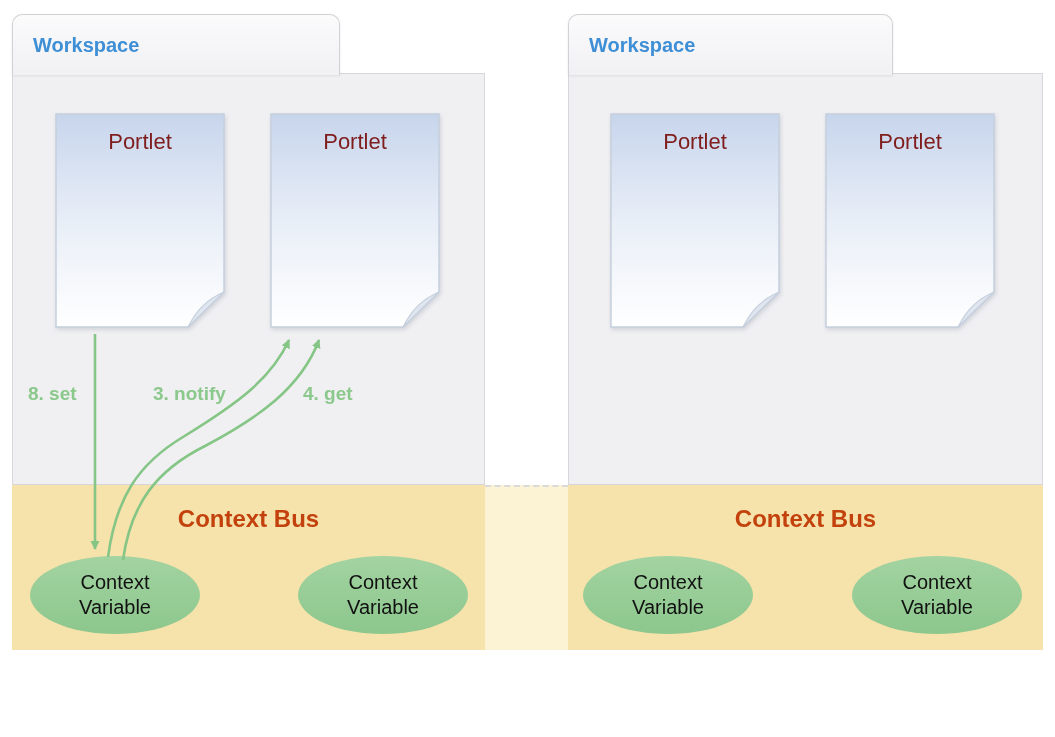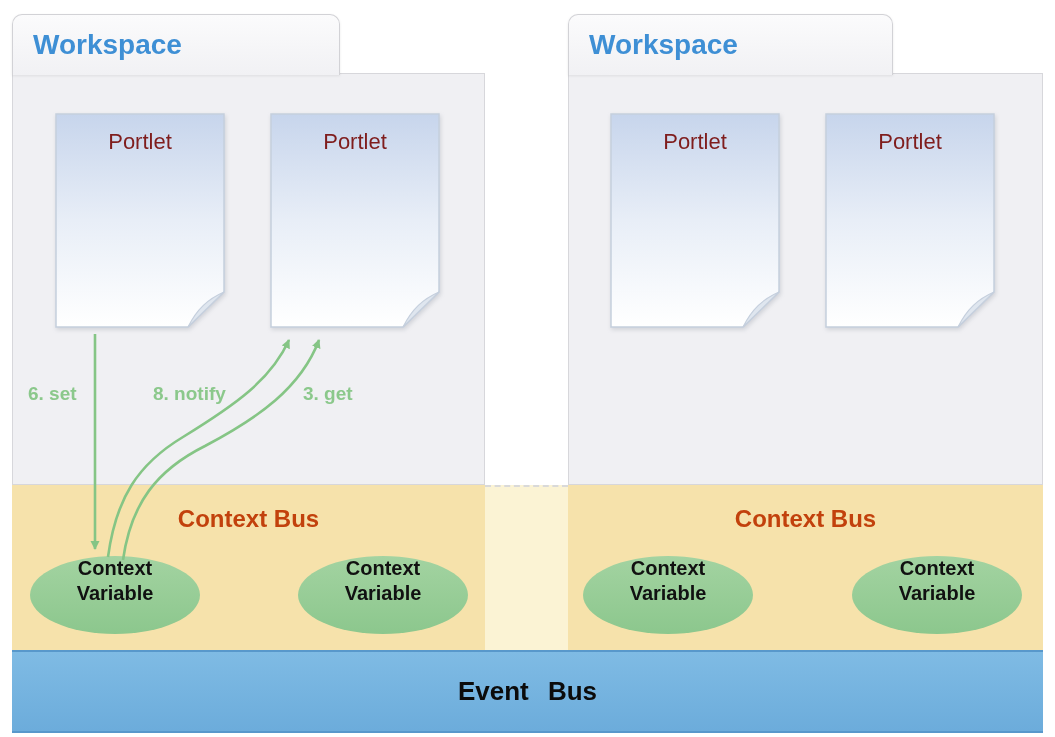--- a/index.html
+++ b/index.html
@@ -22,21 +22,21 @@
     border-bottom: none;
     border-radius: 10px 10px 0 0;
     background: linear-gradient(180deg, #fbfbfc 0%, #f1f1f4 100%);
     box-shadow: 0 1px 3px rgba(0,0,0,0.08);
     display: flex;
     align-items: center;
     padding-left: 20px;
     z-index: 3;
   }
   .ws-tab-label {
-    font-size: 28px;
+    font-size: 20px;
     font-weight: bold;
     color: #3e8fd5;
   }
   .ws-body {
     position: absolute;
     top: 73px;
     height: 412px;
     box-sizing: border-box;
     background: #f0f0f3;
     border: 1px solid #d7d7db;
@@ -106,28 +106,27 @@
   }
 
   
   .cvar {
     position: absolute;
     width: 170px;
     height: 78px;
     border-radius: 50%;
     background: linear-gradient(180deg, #a3d3a1 0%, #8cc78d 100%);
     display: flex;
-    align-items: flex-start;
+    align-items: center;
     justify-content: center;
     text-align: center;
     font-size: 20px;
     line-height: 1.25;
     color: #111111;
     z-index: 4;
-    font-weight: bold;
   }
   .cvar-inner { width: 110px; }
   .cvar-1 { left: 30px;  top: 556px; }
   .cvar-2 { left: 298px; top: 556px; }
   .cvar-3 { left: 583px; top: 556px; }
   .cvar-4 { left: 852px; top: 556px; }
 
   
   .ebus {
     position: absolute;
@@ -199,23 +198,20 @@
   <div class="ws-body ws-body-right"></div>
 
   <div class="cbus cbus-left">
     <div class="cbus-label">Context Bus</div>
   </div>
   <div class="cbus-link"></div>
   <div class="cbus cbus-right">
     <div class="cbus-label">Context Bus</div>
   </div>
 
-  <div class="ebus">
-    <span class="ebus-label">Event Bus</span>
-  </div>
 
   <div class="portlet portlet-1">
     <svg viewBox="0 0 170 215" width="170" height="215">
       <path d="M1,1 H169 V179 L133,214 H1 Z" fill="url(#pageGrad)" stroke="#c5cfdd" stroke-width="1.5"></path>
       <path d="M169,179 L133,214 C142,196 153,186 169,179 Z" fill="#dfe6ef" stroke="#c5cfdd" stroke-width="1.2"></path>
     </svg>
     <div class="portlet-label">Portlet</div>
   </div>
   <div class="portlet portlet-2">
     <svg viewBox="0 0 170 215" width="170" height="215">
@@ -256,17 +252,17 @@
     <defs>
       <marker id="ah" markerWidth="12" markerHeight="12" refX="8" refY="4.5" orient="auto" markerUnits="userSpaceOnUse">
         <path d="M0,0 L9,4.5 L0,9 Z" fill="#85c585"></path>
       </marker>
     </defs>
     <path d="M95,334 L95,549" fill="none" stroke="#85c585" stroke-width="2.6" marker-end="url(#ah)"></path>
     <path d="M108,557 C116,498 138,464 183,437 C235,405 271,380 289,340" fill="none" stroke="#85c585" stroke-width="2.6" marker-end="url(#ah)"></path>
     <path d="M123,560 C131,503 157,470 205,446 C258,418 301,388 319,340" fill="none" stroke="#85c585" stroke-width="2.6" marker-end="url(#ah)"></path>
   </svg>
 
-  <div class="arrow-label alabel-1">6. set</div>
-  <div class="arrow-label alabel-2">8. notify</div>
-  <div class="arrow-label alabel-3">3. get</div>
+  <div class="arrow-label alabel-1">8. set</div>
+  <div class="arrow-label alabel-2">3. notify</div>
+  <div class="arrow-label alabel-3">4. get</div>
 
 </div>
 
 </body></html>

